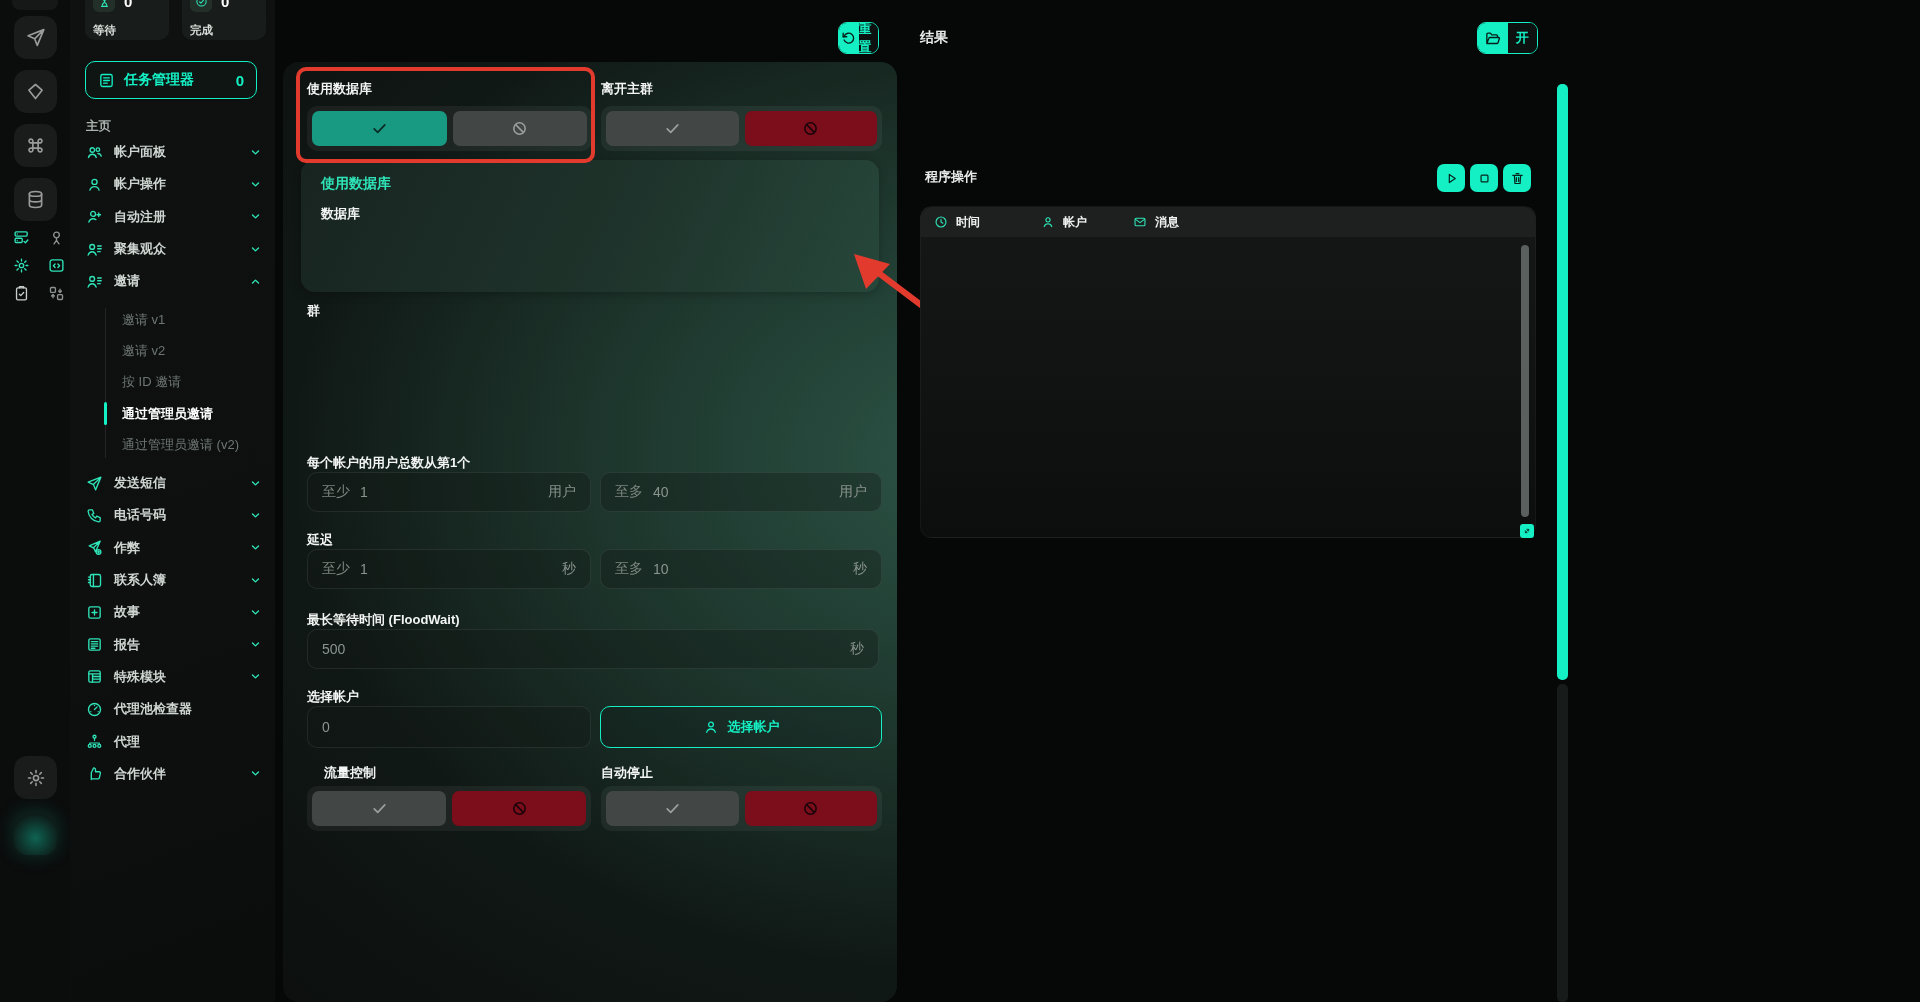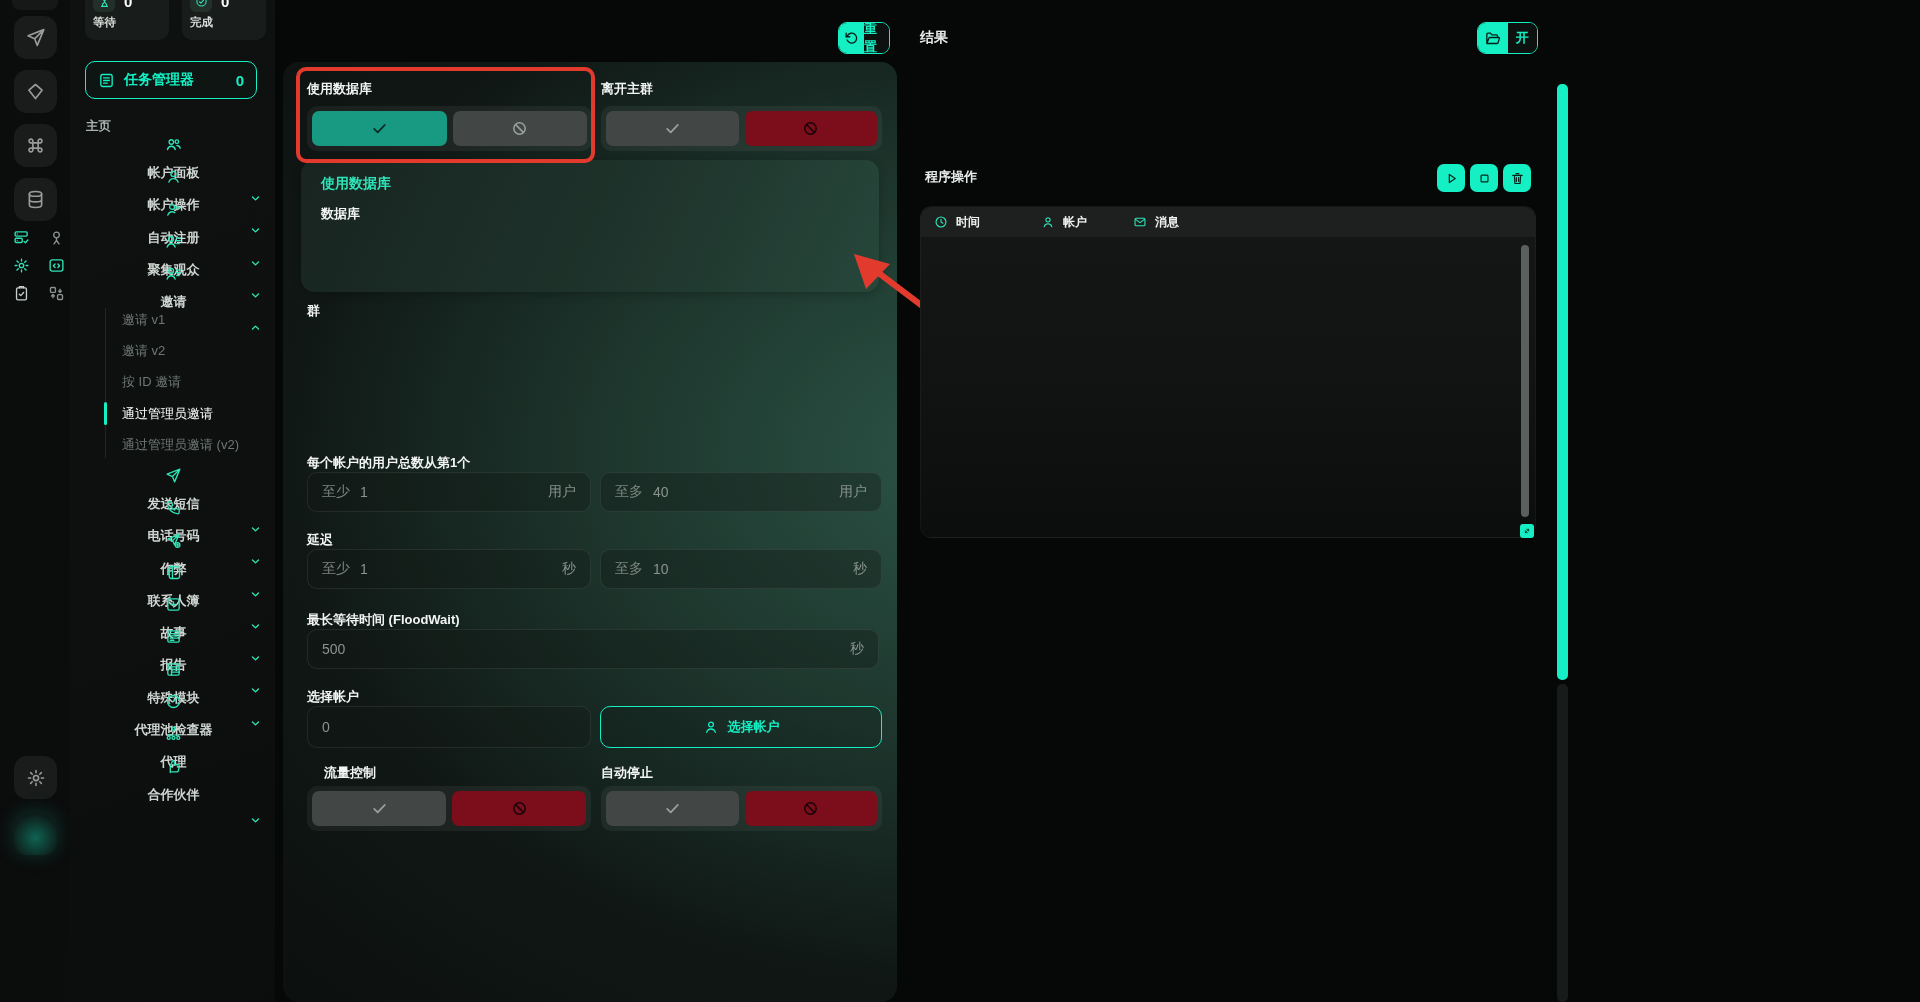--- a/index.html
+++ b/index.html
@@ -25,35 +25,35 @@
   #rail-gear{left:14px;top:756px;}
   #rail-glow{left:14px;top:812px;width:43px;height:43px;border-radius:13px;background:radial-gradient(circle at 50% 60%,rgba(20,240,196,.38),rgba(18,60,50,.35) 70%);box-shadow:0 0 20px rgba(20,240,196,.18);}
 
   
   #sidebar{left:70px;top:0;width:205px;height:1002px;background:linear-gradient(160deg,#0e1110 0%,#0d100f 60%,#0b0d0c 100%);}
   .stat-card{top:-14px;width:84px;height:54px;background:#181d1b;border-radius:10px;padding:4px 8px;}
   .stat-card .row{display:flex;align-items:center;gap:9px;}
   .stat-ic{width:22px;height:22px;border-radius:6px;background:#223029;color:var(--teal-ic);display:flex;align-items:center;justify-content:center;}
   .stat-ic .ic{width:14px;height:14px;}
   .stat-val{font-size:15px;font-weight:800;color:#fff;}
-  .stat-lab{font-size:11.5px;font-weight:700;color:#d9dedb;margin-top:3px;}
+  .stat-lab{font-size:11.5px;font-weight:700;color:#d9dedb;margin-top:11px;}
   #task-btn{left:15px;top:61px;width:172px;height:38px;border:1.5px solid var(--accent);border-radius:10px;display:flex;align-items:center;padding:0 12px;gap:9px;color:var(--accent);background:rgba(16,34,29,.25);}
   #task-btn .ic{width:17px;height:17px;}
   #task-btn .lab{font-size:14px;font-weight:800;}
   #task-btn .badge{margin-left:auto;font-size:15px;font-weight:800;}
   #home-label{left:16px;top:118px;font-size:12.5px;font-weight:700;color:#aab3ae;}
-  .nav-row{height:32.3px;display:flex;align-items:center;padding:0 14px 0 16px;gap:11px;font-size:13px;font-weight:700;color:#cfd6d2;cursor:pointer;flex-direction:column;}
+  .nav-row{height:32.3px;display:flex;align-items:center;padding:0 14px 0 16px;gap:11px;font-size:13px;font-weight:700;color:#cfd6d2;cursor:pointer;}
   .nav-row .ic{width:17px;height:17px;color:var(--teal-ic);}
   .nav-row .chev{margin-left:auto;width:11px;height:11px;color:var(--teal-ic);}
   #nav1{left:0;top:136px;width:205px;}
   #nav2{left:0;top:467px;width:205px;}
   #submenu{left:0;top:304px;width:205px;}
   #submenu .guide{position:absolute;left:35px;top:4px;width:1px;height:150px;background:rgba(255,255,255,.09);}
   .sub-row{position:relative;height:31.3px;display:flex;align-items:center;padding-left:52px;font-size:13px;color:#6e7773;cursor:pointer;}
-  .sub-row.active{color:#fff;font-weight:400;}
+  .sub-row.active{color:#fff;font-weight:700;}
   .sub-row.active::before{content:"";position:absolute;left:34px;top:4px;bottom:4px;width:3px;background:var(--accent);border-radius:2px;}
 
   
   #settings-title{left:300px;top:29px;font-size:14px;font-weight:800;margin-top:37px;}
   #panel{left:283px;top:62px;width:614px;height:940px;border-radius:16px;
     background:radial-gradient(1000px 760px at 112% 42%,#2c5446 0%,#1d352c 38%,#101815 68%,#0c0f0e 100%);}
   .flabel{font-size:13px;font-weight:800;color:#f2f5f3;}
   .toggle{background:rgba(255,255,255,.055);border-radius:10px;padding:5px;display:flex;gap:6px;}
   .tbtn{flex:1;border-radius:7px;display:flex;align-items:center;justify-content:center;cursor:pointer;}
   .tbtn .ic{width:17px;height:17px;}
@@ -77,21 +77,21 @@
   .field .suffix{margin-left:auto;color:#8a948f;}
   #select-btn{left:317px;top:644px;width:282px;height:42px;border:1.5px solid var(--accent);border-radius:10px;background:rgba(10,24,20,.18);color:var(--accent);display:flex;align-items:center;justify-content:center;gap:9px;font-size:13px;font-weight:800;cursor:pointer;}
   #select-btn .ic{width:16px;height:16px;}
 
   
   #results-title{left:920px;top:29px;font-size:14px;font-weight:800;}
   .split-btn{display:flex;border:1px solid var(--accent);border-radius:9px;overflow:hidden;height:32px;cursor:pointer;}
   .split-btn .seg-ic{width:31px;background:var(--accent);color:#062019;display:flex;align-items:center;justify-content:center;}
   .split-btn .seg-ic .ic{width:17px;height:17px;stroke-width:2.1;}
   .split-btn .seg-tx{width:31px;background:#0d1210;color:var(--accent);display:flex;align-items:center;justify-content:center;font-size:13px;font-weight:800;}
-  #reset-btn{left:838px;top:22px;width:52px;}
+  #reset-btn{left:838px;top:22px;width:41px;}
   #open-btn{left:1477px;top:22px;width:61px;}
   #ops-label{left:925px;top:168px;font-size:13px;font-weight:800;}
   #ops-actions{left:1437px;top:164px;display:flex;gap:5px;}
   .sq-btn{width:28px;height:28px;border-radius:7px;background:var(--accent);color:#06231b;display:flex;align-items:center;justify-content:center;cursor:pointer;}
   .sq-btn .ic{width:15px;height:15px;stroke-width:2.2;}
   #table{left:920px;top:206px;width:616px;height:332px;background:linear-gradient(180deg,#141715 0%,#101312 55%,#0c0e0d 100%);border-radius:12px;border:1px solid rgba(255,255,255,.04);}
   #thead{height:30px;background:#1d201e;border-radius:12px 12px 0 0;display:flex;align-items:center;padding-left:13px;}
   .th{display:flex;align-items:center;gap:8px;font-size:12px;font-weight:800;color:#eef1ef;}
   .th .ic{width:14px;height:14px;color:var(--teal-ic);}
   .th:nth-child(1){width:107px;} .th:nth-child(2){width:92px;} .th:nth-child(3){flex:1;}

